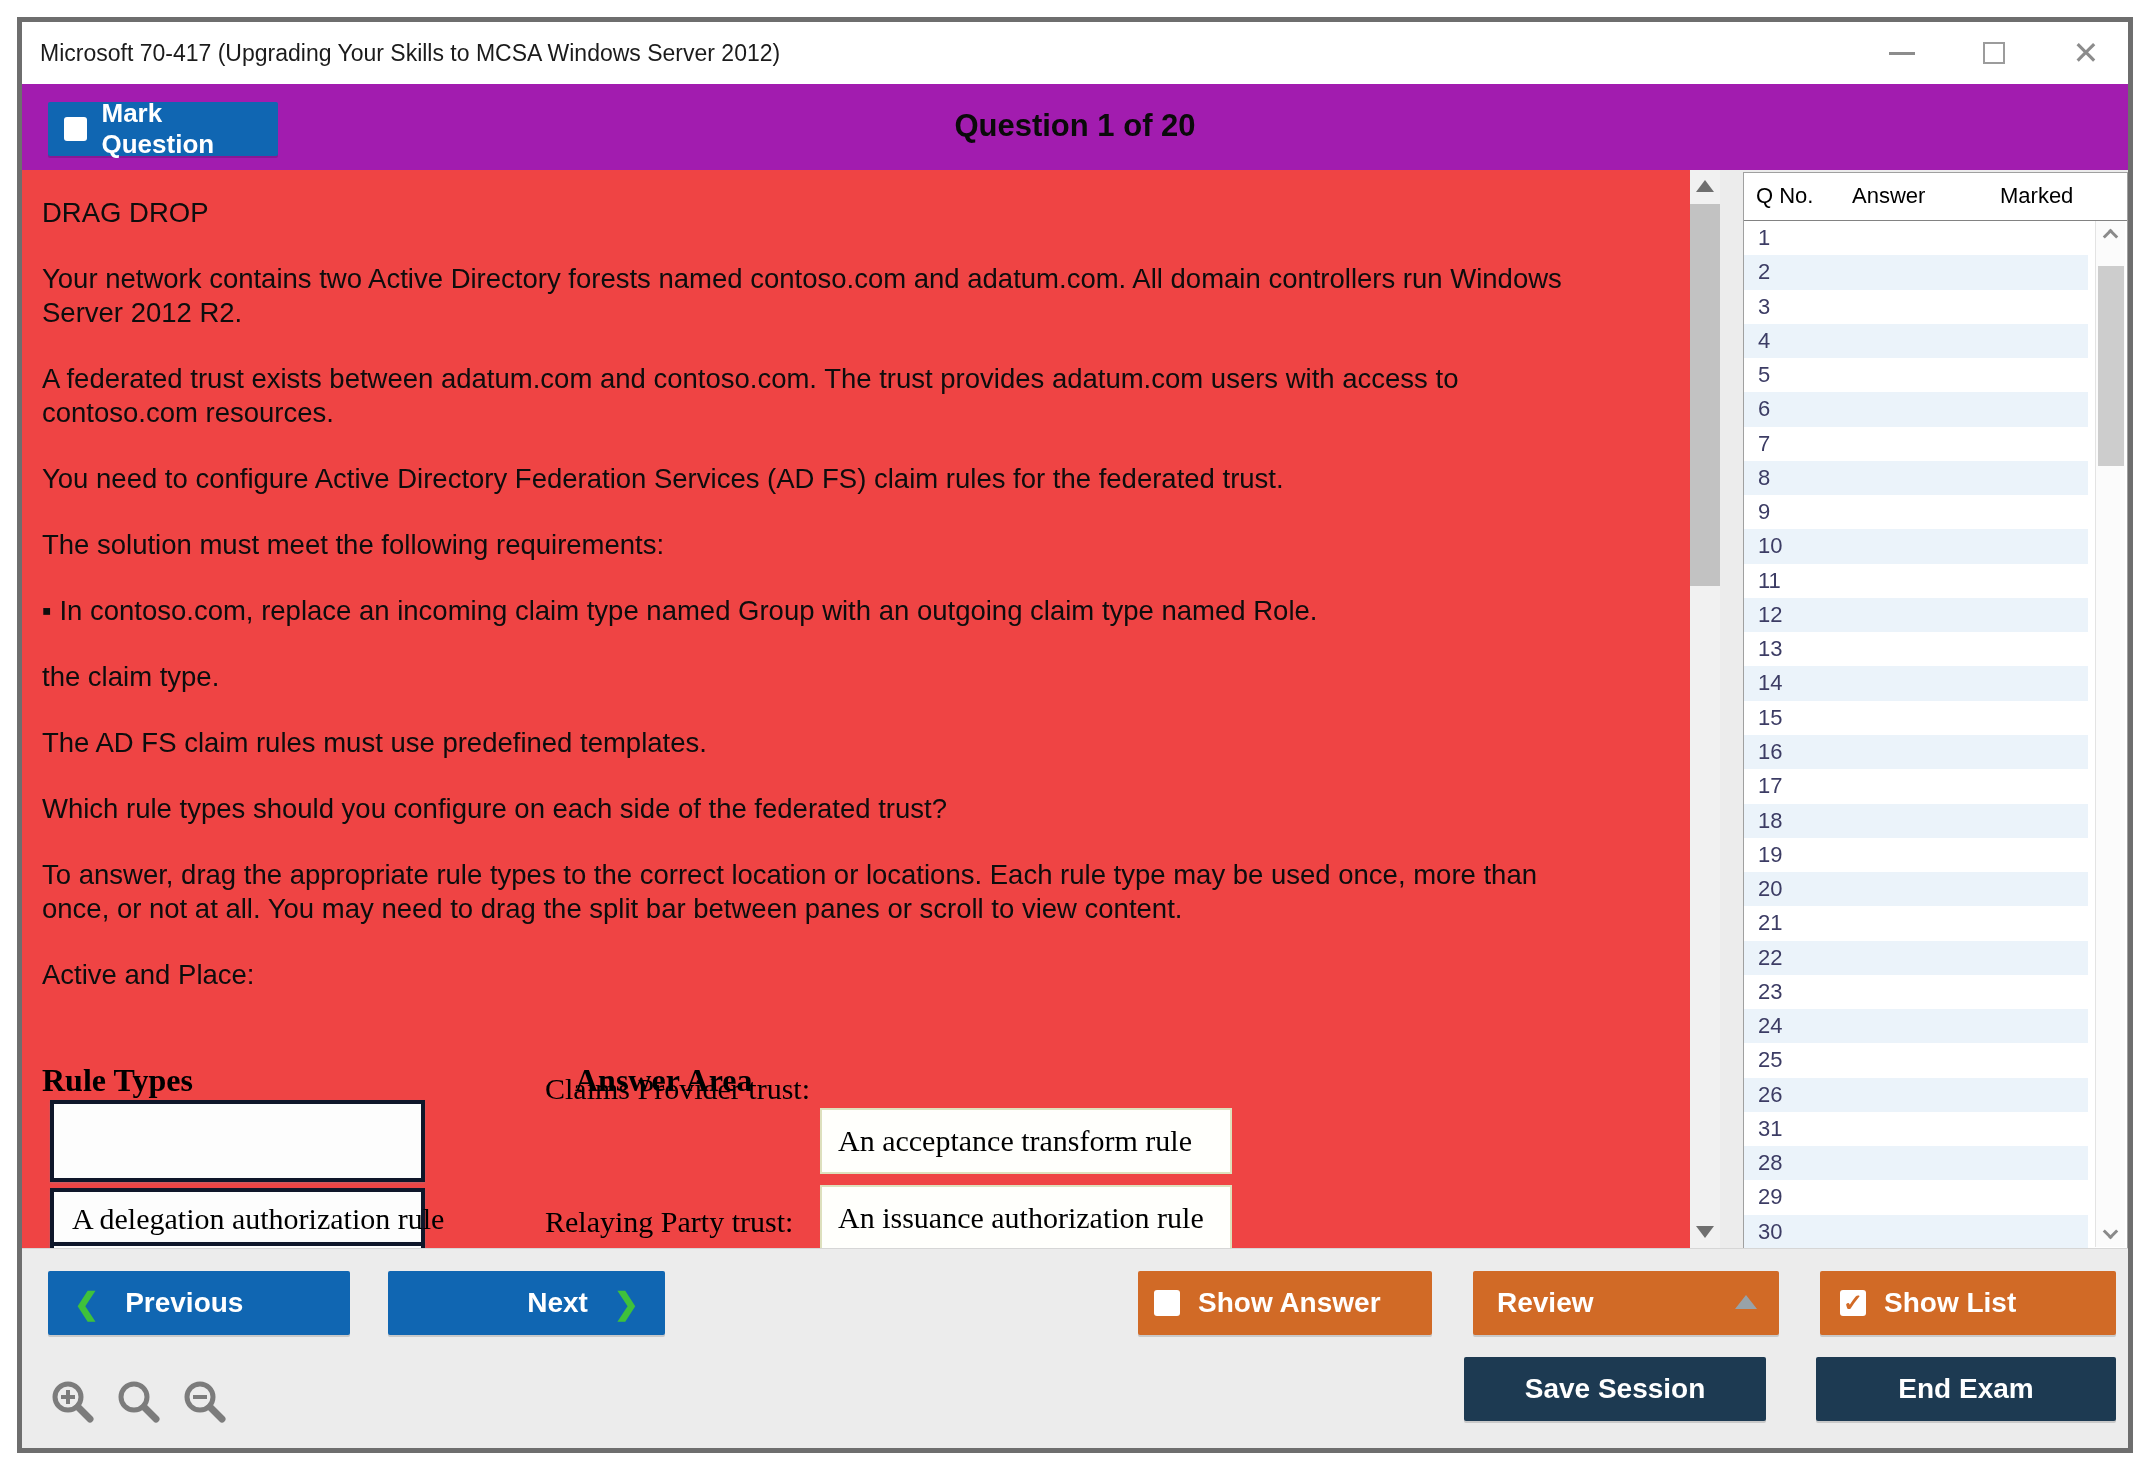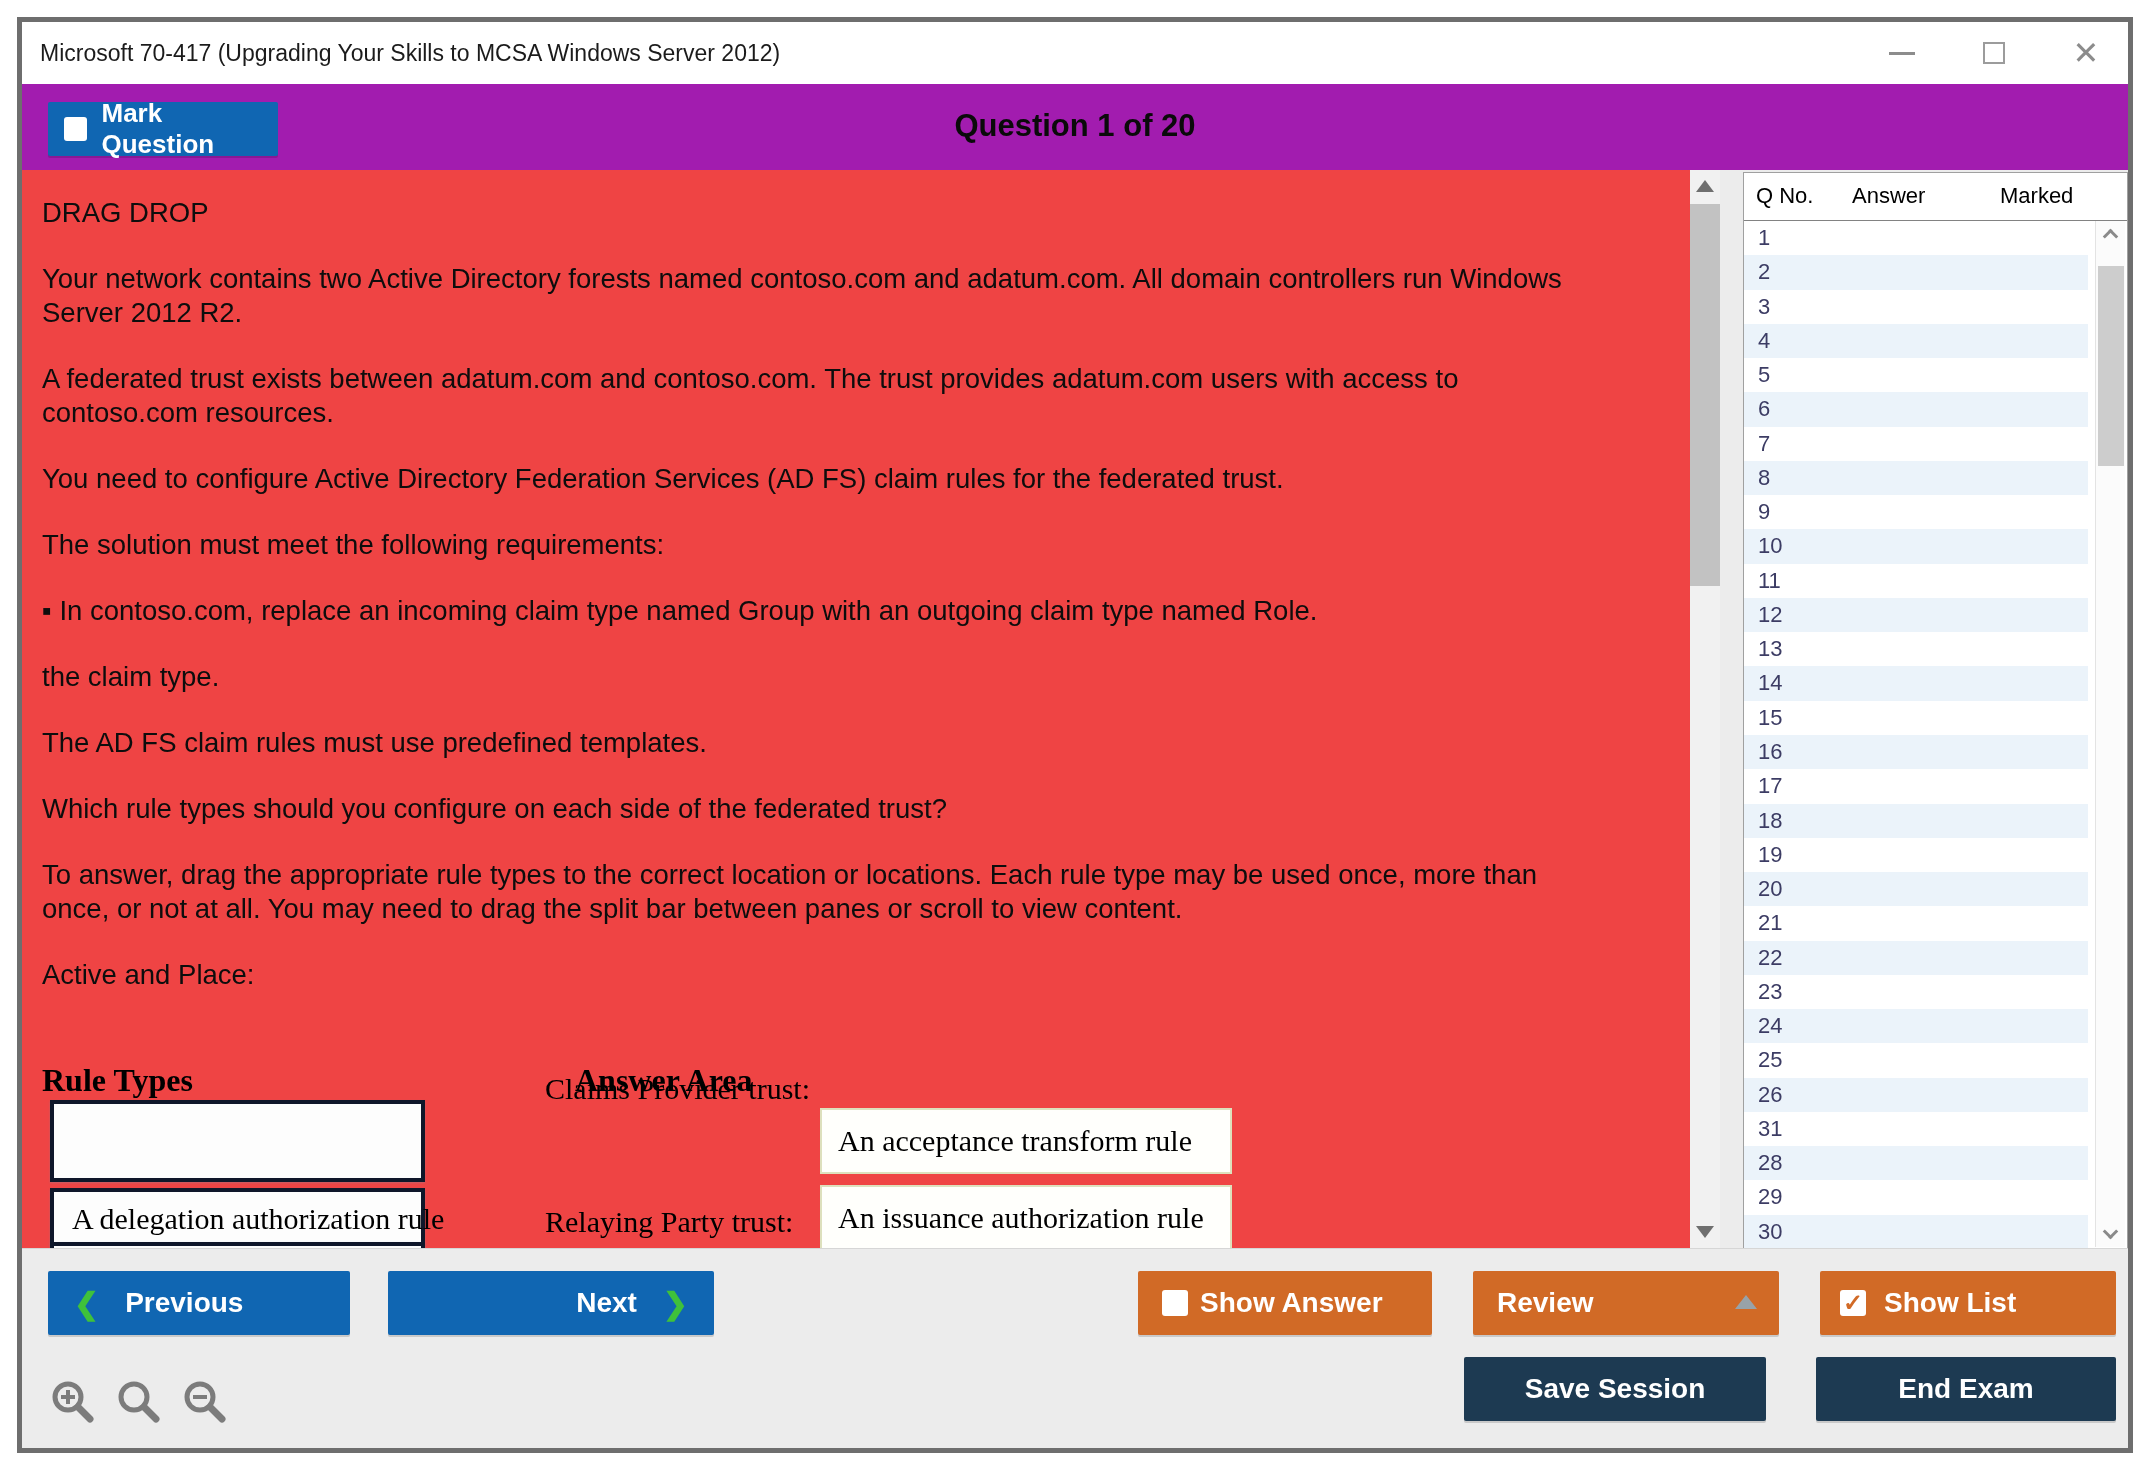--- a/index.html
+++ b/index.html
@@ -78,22 +78,22 @@
 
   
   .bottombar { position:absolute; left:0; top:1226px; width:2106px; height:200px; background:#ececec; border-top:1px solid #d6d6d6; }
   .btn { position:absolute; height:64px; display:flex; align-items:center; color:#ffffff;
          font-size:28px; font-weight:bold; border-radius:2px; cursor:pointer; box-shadow:0 2px 0 #c9c9c9; }
   .btn-blue { background:#1066b2; }
   .btn-orange { background:#d16a26; }
   .btn-navy { background:#1d3a52; }
   .chevron { color:#3fc13b; font-size:30px; font-weight:bold; }
   .btn-prev { left:26px; top:22px; width:302px; padding-left:26px; gap:26px; }
-  .btn-next { left:366px; top:22px; width:326px; justify-content:flex-end; padding-right:26px; gap:26px; }
-  .btn-show-answer { left:1116px; top:22px; width:294px; padding-left:24px; gap:12px; }
+  .btn-next { left:366px; top:22px; width:277px; justify-content:flex-end; padding-right:26px; gap:26px; }
+  .btn-show-answer { left:1116px; top:22px; width:294px; padding-left:16px; gap:18px; }
   .btn-review { left:1451px; top:22px; width:306px; padding-left:24px; }
   .btn-show-list { left:1798px; top:22px; width:296px; padding-left:20px; gap:18px; }
   .btn-save { left:1442px; top:108px; width:302px; justify-content:center; }
   .btn-end { left:1794px; top:108px; width:300px; justify-content:center; }
   .wcb { width:26px; height:26px; background:#ffffff; border-radius:3px; display:flex; align-items:center; justify-content:center; }
   .wcb .tick { color:#d16a26; font-size:24px; font-weight:bold; line-height:1; }
   .tri-up { position:absolute; right:22px; top:24px; width:0; height:0;
             border-left:11px solid transparent; border-right:11px solid transparent; border-bottom:14px solid #98a2a8; }
   .zoomtools { position:absolute; left:26px; top:128px; display:flex; gap:16px; }
   .zoomtools svg { cursor:pointer; }

